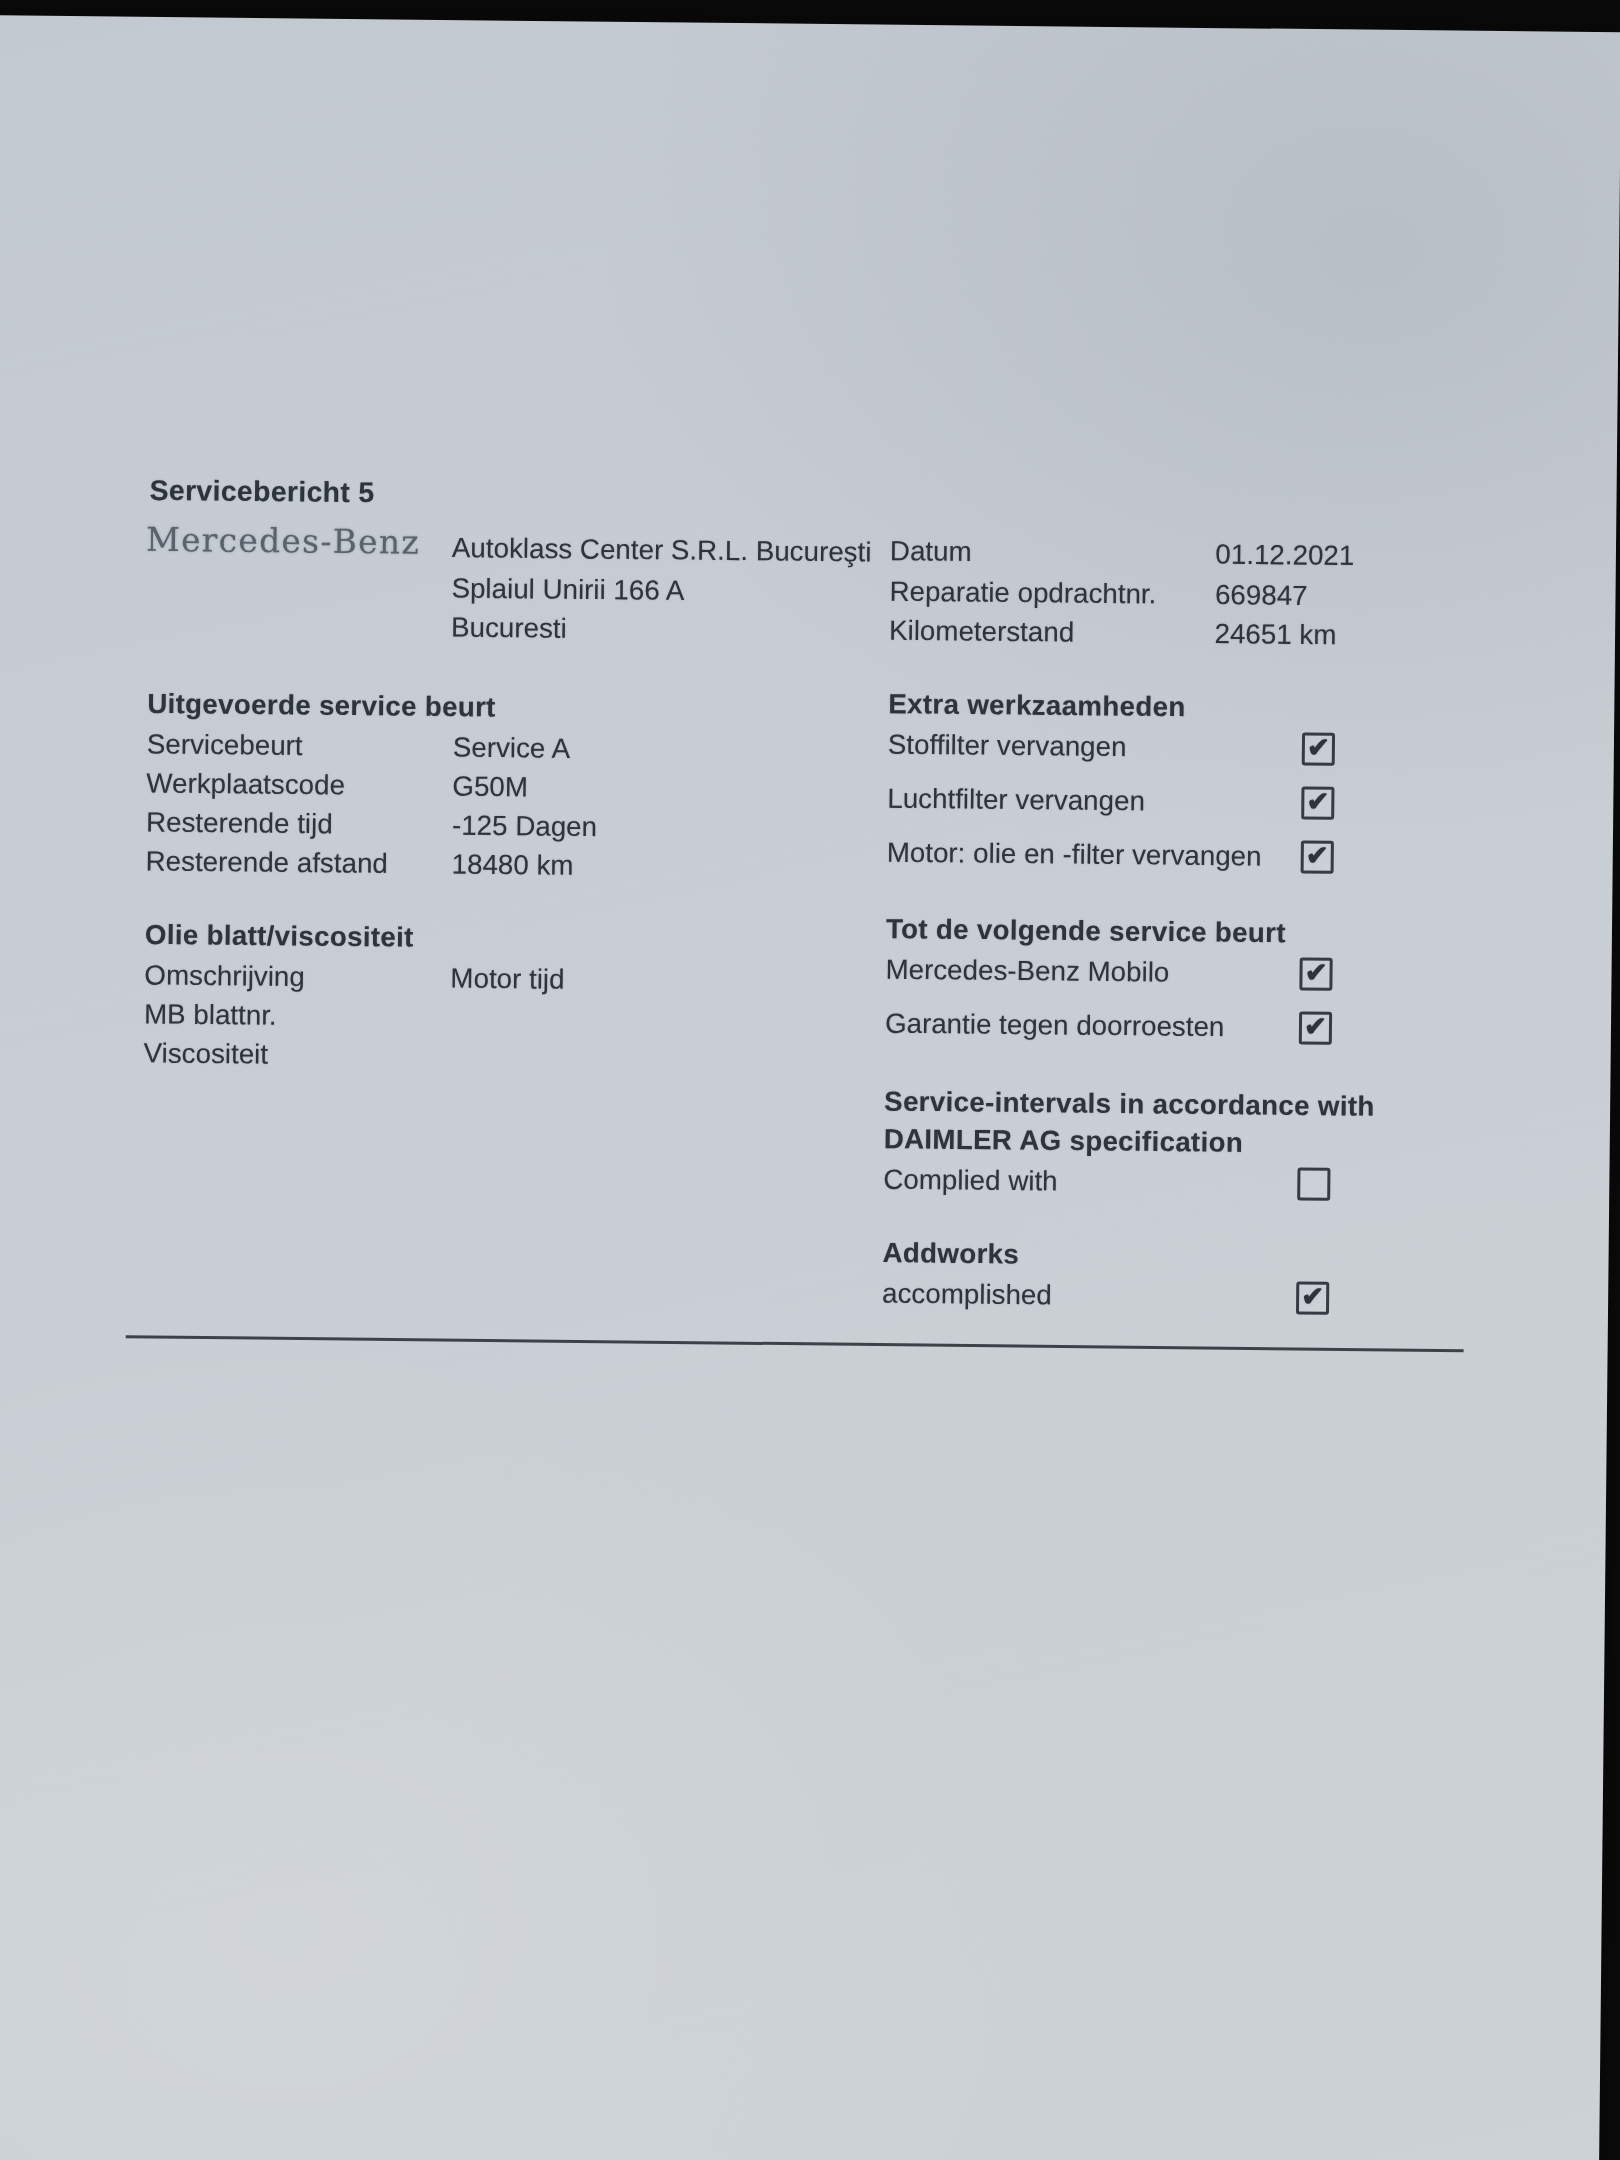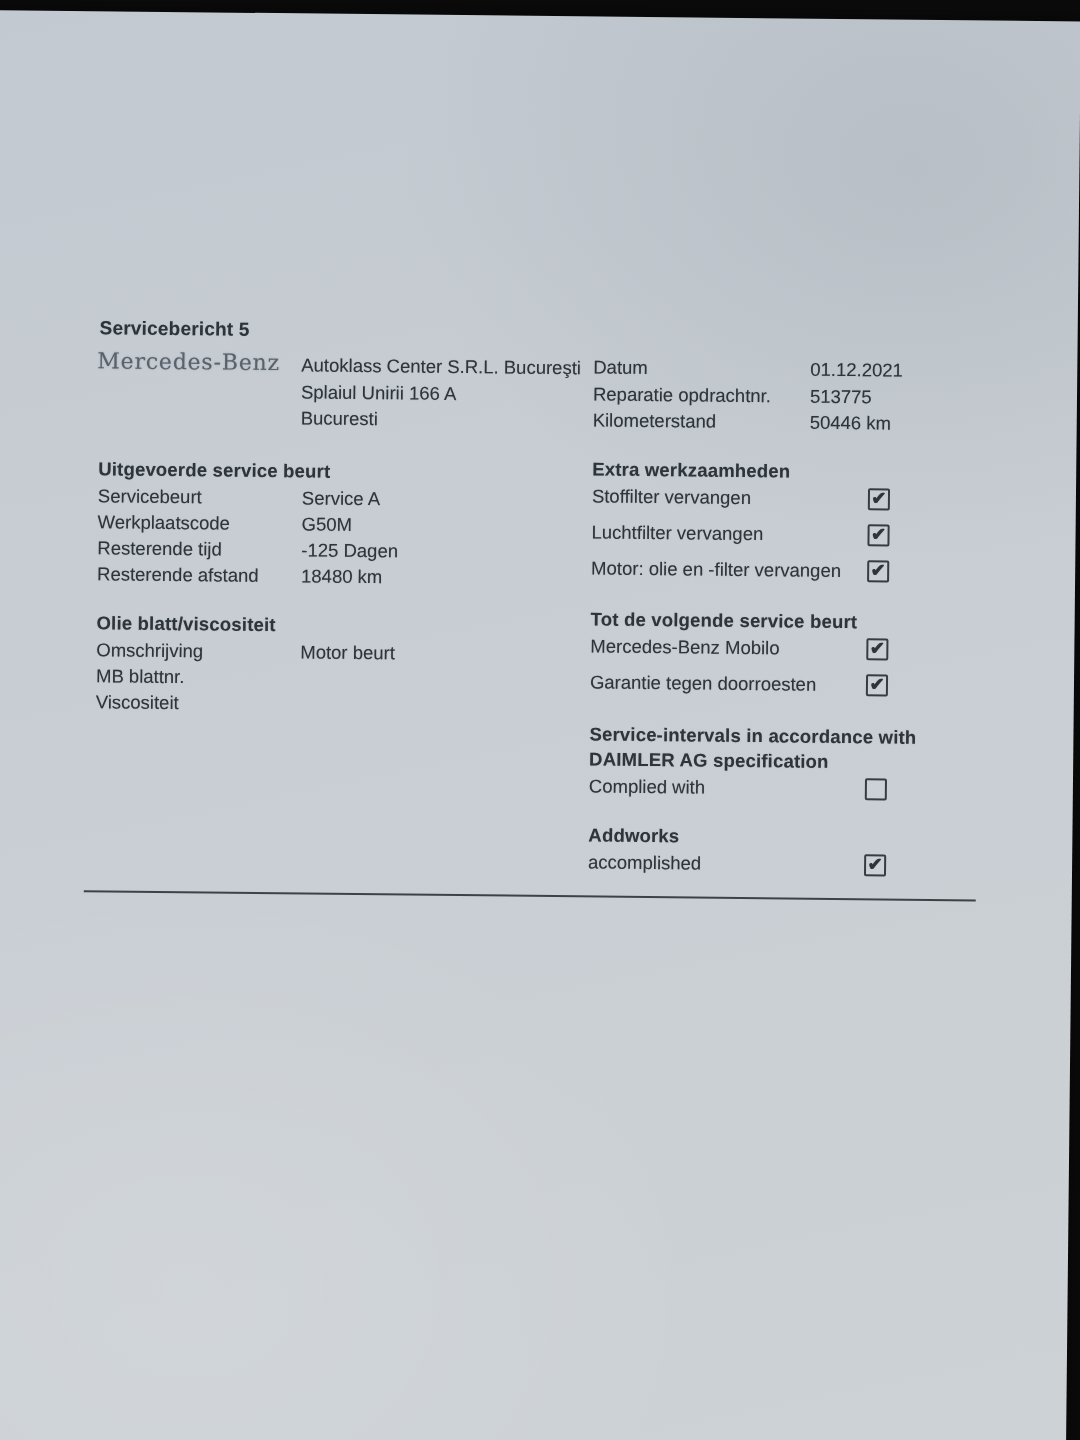--- a/index.html
+++ b/index.html
@@ -136,44 +136,44 @@
   <div class="dealer ink">
     <div>Autoklass Center S.R.L. Bucureşti</div>
     <div>Splaiul Unirii 166 A</div>
     <div>Bucuresti</div>
   </div>
 
   <div class="meta ink">
     <div>Datum</div>
     <div>01.12.2021</div>
     <div>Reparatie opdrachtnr.</div>
-    <div>513775</div>
+    <div>669847</div>
     <div>Kilometerstand</div>
-    <div>50446 km</div>
+    <div>24651 km</div>
   </div>
 
   <div class="section ink" style="left:123px; top:446px;">
     <div class="sec-title">Uitgevoerde service beurt</div>
     <div class="kv">
       <div>Servicebeurt</div>
       <div>Service A</div>
       <div>Werkplaatscode</div>
       <div>G50M</div>
       <div>Resterende tijd</div>
       <div>-125 Dagen</div>
       <div>Resterende afstand</div>
       <div>18480 km</div>
     </div>
   </div>
 
   <div class="section ink" style="left:123px; top:600px;">
     <div class="sec-title">Olie blatt/viscositeit</div>
     <div class="kv">
       <div>Omschrijving</div>
-      <div>Motor beurt</div>
+      <div>Motor tijd</div>
       <div>MB blattnr.</div>
       <div></div>
       <div>Viscositeit</div>
       <div></div>
     </div>
   </div>
 
   <div class="section ink" style="left:617px; top:441px;">
     <div class="sec-title">Extra werkzaamheden</div>
     <div class="check-row">

